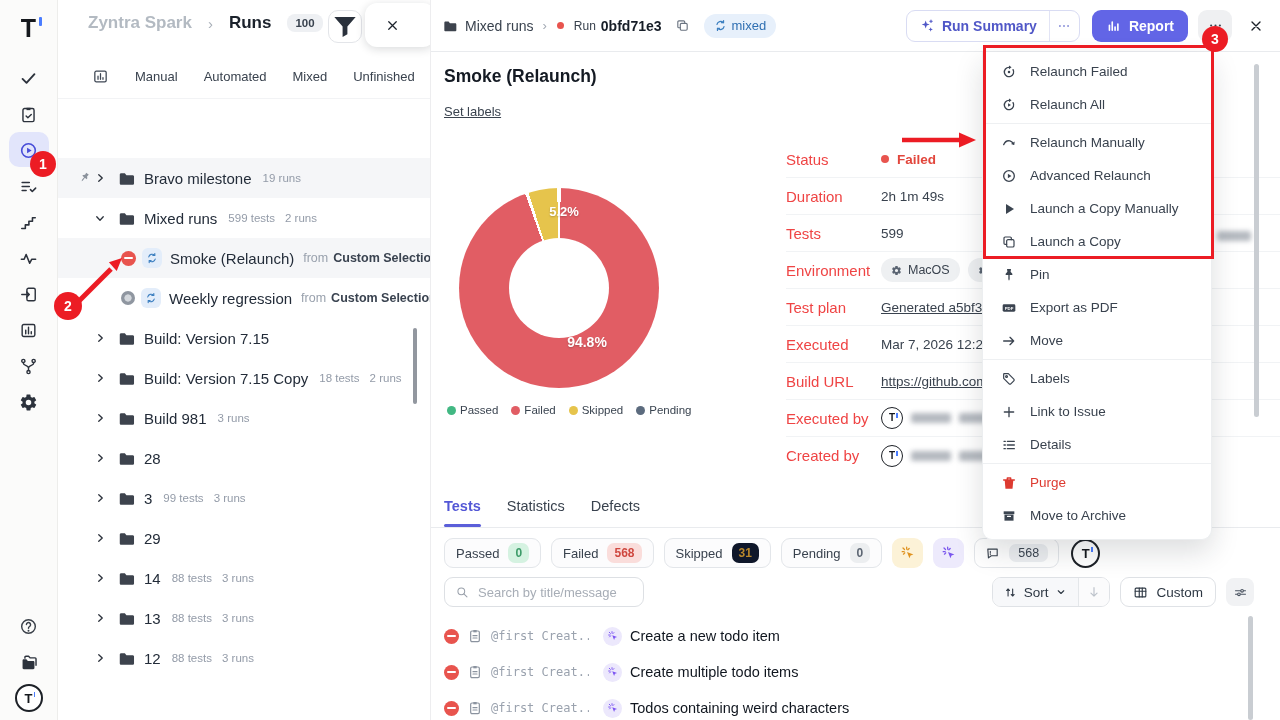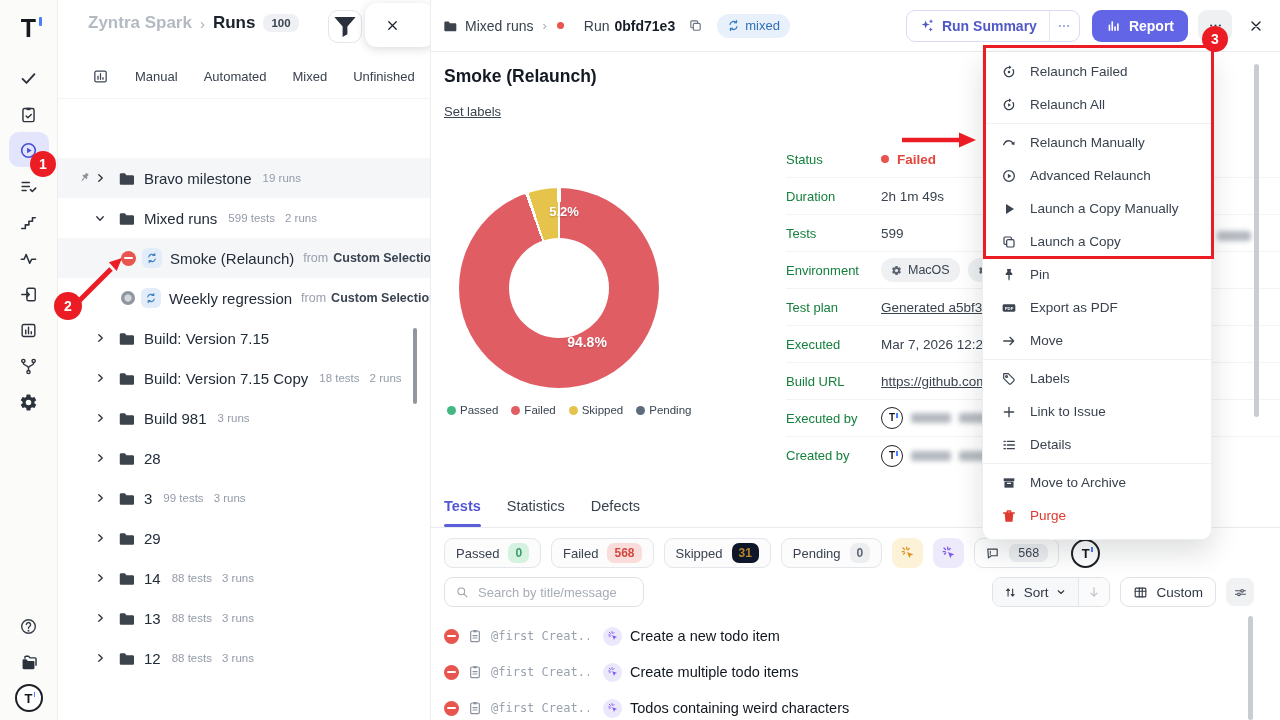--- a/index.html
+++ b/index.html
@@ -22,21 +22,21 @@
   .sb-cell.active{color:#474cd8}
   .sb-bottom{margin-top:auto;display:flex;flex-direction:column;align-items:center;padding-bottom:4px}
   .avatar-ring{width:28px;height:28px;border-radius:50%;border:2px solid #1d2127;background:#fff;
                display:flex;align-items:center;justify-content:center}
   .avatar-ring .t{font-weight:800;font-size:13px;color:#15181d;position:relative;line-height:1}
   .avatar-ring .t::after{content:"";position:absolute;right:-3px;top:0;width:1.8px;height:5px;background:#4a7dff}
 
   
   .tree{position:absolute;left:58px;top:0;width:372px;height:720px;background:#fff;z-index:1;overflow:hidden}
   .tree-head{position:absolute;left:0;top:0;width:100%;height:52px}
-  .bc{position:absolute;left:30px;top:13px;display:flex;align-items:center;gap:8px;white-space:nowrap}
+  .bc{position:absolute;left:30px;top:13px;display:flex;align-items:center;gap:16px;white-space:nowrap}
   .bc-proj{font-size:17px;font-weight:600;color:#b3bac2}
   .bc-sep{font-size:15px;color:#a8afb8}
   .bc-sect{font-size:17px;font-weight:700;color:#1b222c}
   .bc-count{background:#eef0f3;border-radius:8px;padding:3px 8px;font-size:11.5px;color:#39424e;font-weight:600}
   .filter-btn{position:absolute;left:270px;top:10px;width:34px;height:33px;border:1px solid #e3e5e9;border-radius:10px;
               background:#fff;display:flex;align-items:center;justify-content:center;color:#2a313c;cursor:pointer}
   .clear-card{position:absolute;left:307px;top:3px;width:70px;height:44px;background:#fff;border-radius:12px;
               box-shadow:0 2px 10px rgba(20,24,31,.16);display:flex;align-items:center;padding-left:20px;color:#1c222b}
   .tree-tabs{position:absolute;left:0;top:55px;width:100%;height:44px;display:flex;align-items:center;gap:26px;
              padding-left:34px;border-bottom:1px solid #f2f3f5;color:#39424e}
@@ -58,21 +58,21 @@
   .tree-sb{position:absolute;left:355px;top:328px;width:4px;height:76px;background:#92979f;border-radius:2px;cursor:pointer}
 
   
   .detail{position:absolute;left:430px;top:0;width:850px;height:720px;background:#fff;border-left:1px solid #ededef;z-index:2}
   .d-head{position:absolute;left:0;top:0;width:100%;height:52px;border-bottom:1px solid #e9ebee;
           display:flex;align-items:center;padding:0 10px 0 11px}
   .dh-folder{color:#3d434d}
   .dh-name{font-size:14px;color:#39424e;margin-left:7px}
   .dh-sep{font-size:13px;color:#a4abb5;margin-left:9px}
   .dh-dot{width:7px;height:7px;border-radius:50%;background:#e8544e;margin-left:10px}
-  .dh-run{font-size:14px;color:#39424e;margin-left:20px}
+  .dh-run{font-size:12px;color:#39424e;margin-left:10px}
   .dh-id{font-size:14px;font-weight:700;color:#161d27;margin-left:5px}
   .dh-copy{margin-left:13px;color:#6a7380;cursor:pointer}
   .mixed-chip{margin-left:14px;height:24px;background:#e7f0fb;border-radius:13px;display:flex;align-items:center;
               gap:5px;padding:0 10px;color:#2f6fb2;font-size:13px;cursor:pointer}
   .runsum{margin-left:auto;height:32px;border:1px solid #d9dcf3;border-radius:9px;display:flex;align-items:stretch;background:#fff;cursor:pointer}
   .runsum-main{display:flex;align-items:center;gap:7px;padding:0 12px;color:#5057c7;font-size:14px;font-weight:600}
   .runsum-more{width:30px;display:flex;align-items:center;justify-content:center;border-left:1px solid #e2e4f5;color:#8d93da}
   .report-btn{margin-left:12px;height:32px;background:#6265e6;border-radius:9px;display:flex;align-items:center;
               gap:8px;padding:0 14px;color:#fff;font-size:14px;font-weight:600;cursor:pointer}
   .more-btn{margin-left:10px;width:34px;height:32px;background:#eff0f2;border-radius:9px;display:flex;
@@ -87,21 +87,21 @@
   .dlab{position:absolute;color:#fff;font-weight:700;font-size:13px;text-align:center;text-shadow:0 1px 2px rgba(0,0,0,.22)}
   .dlab.skip{left:85px;top:16px;width:40px}
   .dlab.fail{left:99px;top:146px;width:58px;font-size:14px}
   .legend{position:absolute;left:16px;top:404px;display:flex;gap:13px;align-items:center}
   .leg-item{display:flex;align-items:center;gap:4px;font-size:11.5px;color:#3a4450;cursor:pointer}
   .leg-dot{width:9px;height:9px;border-radius:50%}
 
   .info{position:absolute;left:355px;top:141px;right:0}
   .irow{height:37px;display:flex;align-items:center;border-bottom:1px solid #f1f3f5;white-space:nowrap;overflow:hidden}
   .irow:last-child{border-bottom:none}
-  .ilabel{width:95px;flex:none;font-size:13px;color:#15803d}
+  .ilabel{width:95px;flex:none;font-size:15px;color:#ef4444}
   .ival{display:flex;align-items:center;gap:8px;font-size:13.5px;color:#39424e}
   .status-dot{width:8px;height:8px;border-radius:50%;background:#e8544e}
   .failed-txt{color:#e2463c;font-weight:600}
   .env-chip{height:24px;background:#eef0f2;border-radius:12px;display:flex;align-items:center;gap:6px;
             padding:0 10px;font-size:12.5px;color:#39424e}
   .link{text-decoration:underline;cursor:pointer}
   .redact{height:10px;border-radius:2px;background:#78808c;filter:blur(2.5px);opacity:.55}
   .url-tail{position:absolute;left:786px;top:231px;width:34px;height:10px}
 
   .d-tabs{position:absolute;left:0;top:490px;width:100%;height:38px;border-bottom:1px solid #e9ebee;
@@ -992,38 +992,38 @@
       </div>
       <div class="m-item">
         <span class="ic" style="width: 16px; height: 16px;">
           <svg viewBox="0 0 24 24" fill="none" stroke="currentColor" stroke-width="1.8" stroke-linecap="round" stroke-linejoin="round">
             <path d="M4.5 6.5h2M4.5 12h2M4.5 17.5h2M9.5 6.5H20M9.5 12H20M9.5 17.5H20" stroke-width="2"></path>
           </svg>
         </span>
         <span>Details</span>
       </div>
       <div class="m-div"></div>
+      <div class="m-item danger">
+        <span class="ic" style="width: 16px; height: 16px;">
+          <svg viewBox="0 0 24 24" fill="none" stroke="currentColor" stroke-width="1.8" stroke-linecap="round" stroke-linejoin="round">
+            <path d="M5.5 7.5h13L17.3 20.5H6.7z" fill="currentColor" stroke="none"></path>
+            <path d="M4 7.5h16M9.5 7V4.5h5V7" stroke-width="2.2"></path>
+          </svg>
+        </span>
+        <span>Purge</span>
+      </div>
       <div class="m-item">
         <span class="ic" style="width: 16px; height: 16px;">
           <svg viewBox="0 0 24 24" fill="none" stroke="currentColor" stroke-width="1.8" stroke-linecap="round" stroke-linejoin="round">
             <path d="M4 5h16v4.2H4z" fill="currentColor" stroke="none"></path>
             <path d="M5.2 9.8h13.6V19H5.2z" fill="currentColor" stroke="none"></path>
             <path d="M9.8 12.6h4.4" stroke="#ffffff" stroke-width="1.8"></path>
           </svg>
         </span>
         <span>Move to Archive</span>
-      </div>
-      <div class="m-item danger">
-        <span class="ic" style="width: 16px; height: 16px;">
-          <svg viewBox="0 0 24 24" fill="none" stroke="currentColor" stroke-width="1.8" stroke-linecap="round" stroke-linejoin="round">
-            <path d="M5.5 7.5h13L17.3 20.5H6.7z" fill="currentColor" stroke="none"></path>
-            <path d="M4 7.5h16M9.5 7V4.5h5V7" stroke-width="2.2"></path>
-          </svg>
-        </span>
-        <span>Purge</span>
       </div>
     </div>
 
   <div class="ann-rect"></div>
   <svg class="ann-svg">
     <line x1="79" y1="301" x2="111" y2="269" stroke="#ec1c24" stroke-width="5"></line>
     <polygon points="122,258 116.7,271.1 108.9,262.3" fill="#ec1c24"></polygon>
     <line x1="902" y1="140" x2="960" y2="140" stroke="#ec1c24" stroke-width="4.5"></line>
     <polygon points="976,140 959,132.5 959,147.5" fill="#ec1c24"></polygon>
   </svg>

